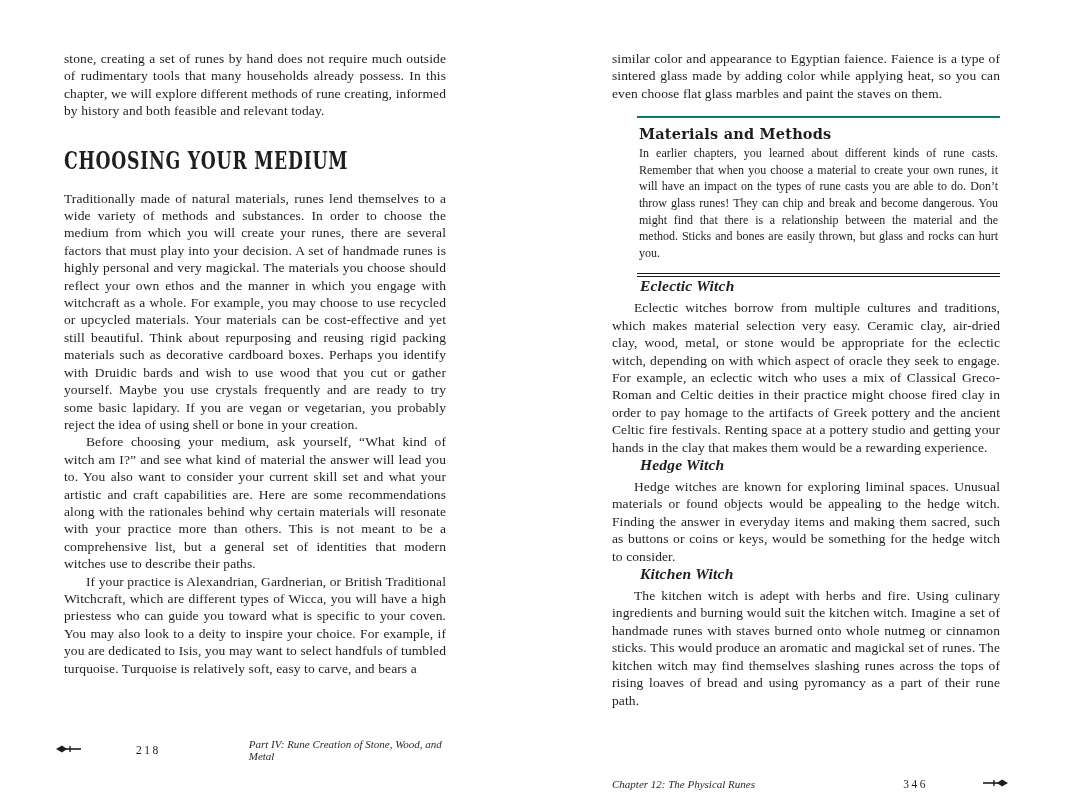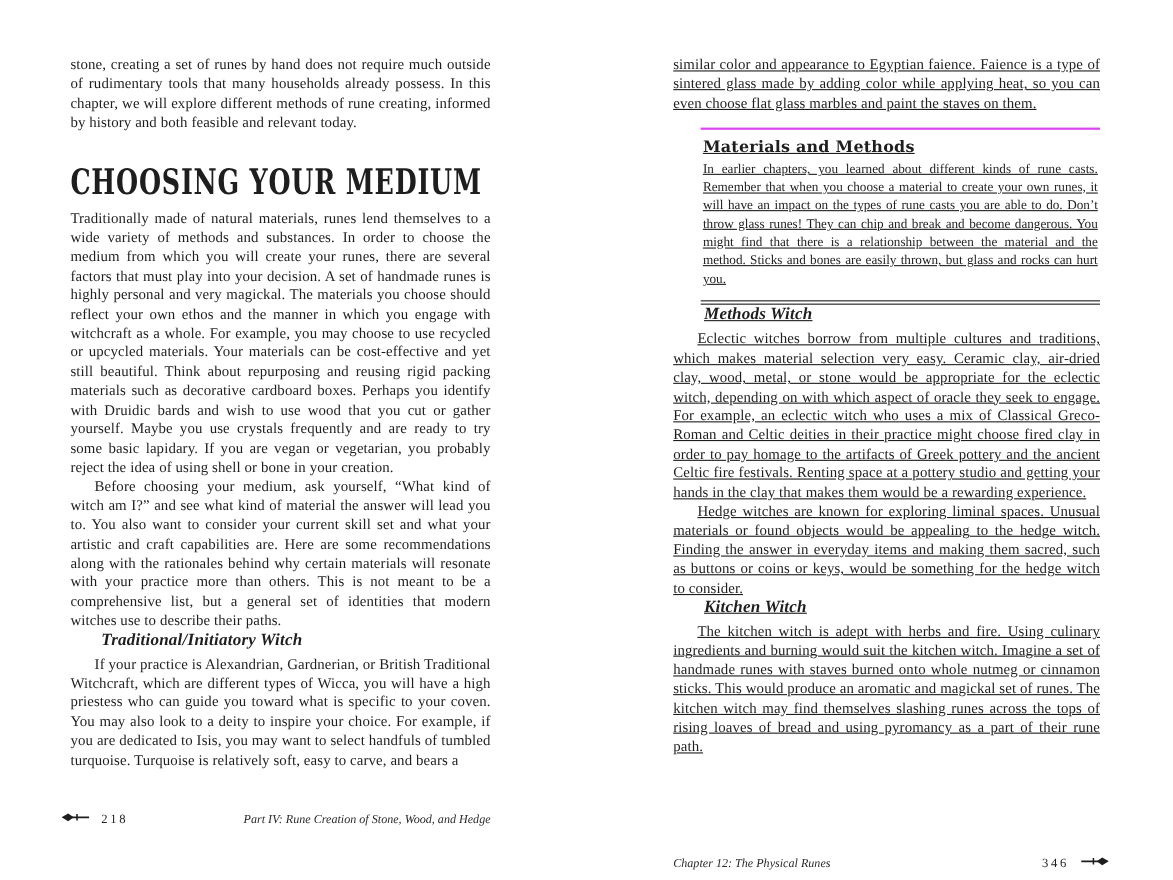--- a/index.html
+++ b/index.html
@@ -6,37 +6,37 @@
   body {
     width: 1066px; height: 800px;
     background: #ffffff;
     font-family: "Liberation Serif", "DejaVu Serif", serif;
     color: #1e1e1e;
     overflow: hidden;
   }
   .spread { display: flex; width: 1066px; height: 800px; position: relative; }
   .page { position: relative; width: 533px; height: 616px; box-sizing: border-box; }
   .page.left  { padding: 50px 87px 0 64px; }
-  .page.right { padding: 50px 66px 10px 79px; text-decoration: underline; }
+  .page.right { padding: 50px 66px 10px 79px; }
 
   p.body {
     font-size: 13.5px;
     line-height: 17.4px;
     text-align: justify;
     margin: 0;
     letter-spacing: 0.1px;
   }
   p.body.indent { text-indent: 22px; }
 
   h1.chapter-head {
     margin: 26px 0 14px 0;
     height: 30px;
     font-family: "DejaVu Serif", serif;
     font-weight: 700;
-    font-size: 32px;
+    font-size: 24px;
     white-space: nowrap;
   }
   h1.chapter-head span {
     display: inline-block;
     transform: scaleX(0.72);
     transform-origin: 0 50%;
     letter-spacing: 1px;
   }
 
   h2.witch-head {
@@ -45,21 +45,21 @@
     font-weight: 700;
     margin: 0 0 4px 0;
     padding-left: 28px;
     letter-spacing: 0.2px;
   }
   .sub-gap-lg { margin-top: 22px; }
   .sub-gap-md { margin-top: 18px; }
 
   .aside-box {
     margin: 14px 0 0 25px;
-    border-top: 2px solid #d946ef;
+    border-top: 2px solid #0f766e;
     border-bottom: 4px double #1a1a1a;
     padding: 7px 2px 12px 2px;
   }
   .aside-box h3 {
     margin: 0 0 3px 0;
     font-family: "DejaVu Serif", serif;
     font-size: 14.5px;
     font-weight: 700;
     letter-spacing: 0.2px;
   }
@@ -69,20 +69,21 @@
     line-height: 16.6px;
     text-align: justify;
   }
 
   .footer {
     position: absolute;
     top: 738px; left: 0; right: 0;
     display: flex;
     align-items: center;
     font-size: 11px;
+    gap: 44px;
   }
   .page.left  .footer { padding: 0 87px 0 56px; }
   .page.right .footer { padding: 0 58px 0 79px; margin-top: 40px; }
   .folio {
     font-size: 11.5px;
     letter-spacing: 2.5px;
     font-style: normal;
   }
   .running-title { font-style: italic; color: #2a2a2a; }
   .footer .spacer { flex: 1; }
@@ -99,49 +100,49 @@
     <p class="body">stone, creating a set of runes by hand does not require much outside of rudimentary tools that many households already possess. In this chapter, we will explore different methods of rune creating, informed by history and both feasible and relevant today.</p>
 
     <h1 class="chapter-head">
       <span>CHOOSING YOUR MEDIUM</span>
     </h1>
 
     <p class="body">Traditionally made of natural materials, runes lend themselves to a wide variety of methods and substances. In order to choose the medium from which you will create your runes, there are several factors that must play into your decision. A set of handmade runes is highly personal and very magickal. The materials you choose should reflect your own ethos and the manner in which you engage with witchcraft as a whole. For example, you may choose to use recycled or upcycled materials. Your materials can be cost-effective and yet still beautiful. Think about repurposing and reusing rigid packing materials such as decorative cardboard boxes. Perhaps you identify with Druidic bards and wish to use wood that you cut or gather yourself. Maybe you use crystals frequently and are ready to try some basic lapidary. If you are vegan or vegetarian, you probably reject the idea of using shell or bone in your creation.</p>
 
     <p class="body indent">Before choosing your medium, ask yourself, “What kind of witch am I?” and see what kind of material the answer will lead you to. You also want to consider your current skill set and what your artistic and craft capabilities are. Here are some recommendations along with the rationales behind why certain materials will resonate with your practice more than others. This is not meant to be a comprehensive list, but a general set of identities that modern witches use to describe their paths.</p>
 
-    <h2 class="witch-head sub-gap-md">Traditional/Initiatory Witch</h2>
 
     <p class="body indent">If your practice is Alexandrian, Gardnerian, or British Traditional Witchcraft, which are different types of Wicca, you will have a high priestess who can guide you toward what is specific to your coven. You may also look to a deity to inspire your choice. For example, if you are dedicated to Isis, you may want to select handfuls of tumbled turquoise. Turquoise is relatively soft, easy to carve, and bears a</p>
 
     <div class="footer">
       <span class="fleuron">
         <svg width="26" height="10" viewBox="0 0 26 10">
           <line x1="3" y1="5" x2="25" y2="5" stroke="#1e1e1e" stroke-width="1.6"></line>
           <polygon points="0,5 6,1.5 11,5 6,8.5" fill="#1e1e1e"></polygon>
           <line x1="14" y1="2" x2="14" y2="8" stroke="#1e1e1e" stroke-width="1.4"></line>
         </svg>
       </span>
       <span class="folio">218</span>
       <span class="spacer"></span>
-      <span class="running-title">Part IV: Rune Creation of Stone, Wood, and Hedge</span>
+      <span class="running-title">Part IV: Rune Creation of Stone, Wood, and Metal</span>
     </div>
   </div>
 
   <div class="page right">
     <p class="body">similar color and appearance to Egyptian faience. Faience is a type of sintered glass made by adding color while applying heat, so you can even choose flat glass marbles and paint the staves on them.</p>
 
     <div class="aside-box">
       <h3>Materials and Methods</h3>
       <p>In earlier chapters, you learned about different kinds of rune casts. Remember that when you choose a material to create your own runes, it will have an impact on the types of rune casts you are able to do. Don’t throw glass runes! They can chip and break and become dangerous. You might find that there is a relationship between the material and the method. Sticks and bones are easily thrown, but glass and rocks can hurt you.</p>
     </div>
 
-    <h2 class="witch-head sub-gap-lg">Methods Witch</h2>
+    <h2 class="witch-head sub-gap-lg">Eclectic Witch</h2>
     <p class="body indent">Eclectic witches borrow from multiple cultures and traditions, which makes material selection very easy. Ceramic clay, air-dried clay, wood, metal, or stone would be appropriate for the eclectic witch, depending on with which aspect of oracle they seek to engage. For example, an eclectic witch who uses a mix of Classical Greco-Roman and Celtic deities in their practice might choose fired clay in order to pay homage to the artifacts of Greek pottery and the ancient Celtic fire festivals. Renting space at a pottery studio and getting your hands in the clay that makes them would be a rewarding experience.</p>
 
+    <h2 class="witch-head sub-gap-md">Hedge Witch</h2>
     <p class="body indent">Hedge witches are known for exploring liminal spaces. Unusual materials or found objects would be appealing to the hedge witch. Finding the answer in everyday items and making them sacred, such as buttons or coins or keys, would be something for the hedge witch to consider.</p>
 
     <h2 class="witch-head sub-gap-md">Kitchen Witch</h2>
     <p class="body indent">The kitchen witch is adept with herbs and fire. Using culinary ingredients and burning would suit the kitchen witch. Imagine a set of handmade runes with staves burned onto whole nutmeg or cinnamon sticks. This would produce an aromatic and magickal set of runes. The kitchen witch may find themselves slashing runes across the tops of rising loaves of bread and using pyromancy as a part of their rune path.</p>
 
     <div class="footer">
       <span class="running-title">Chapter 12: The Physical Runes</span>
       <span class="spacer"></span>
       <span class="folio">346</span>
       <span class="fleuron">

